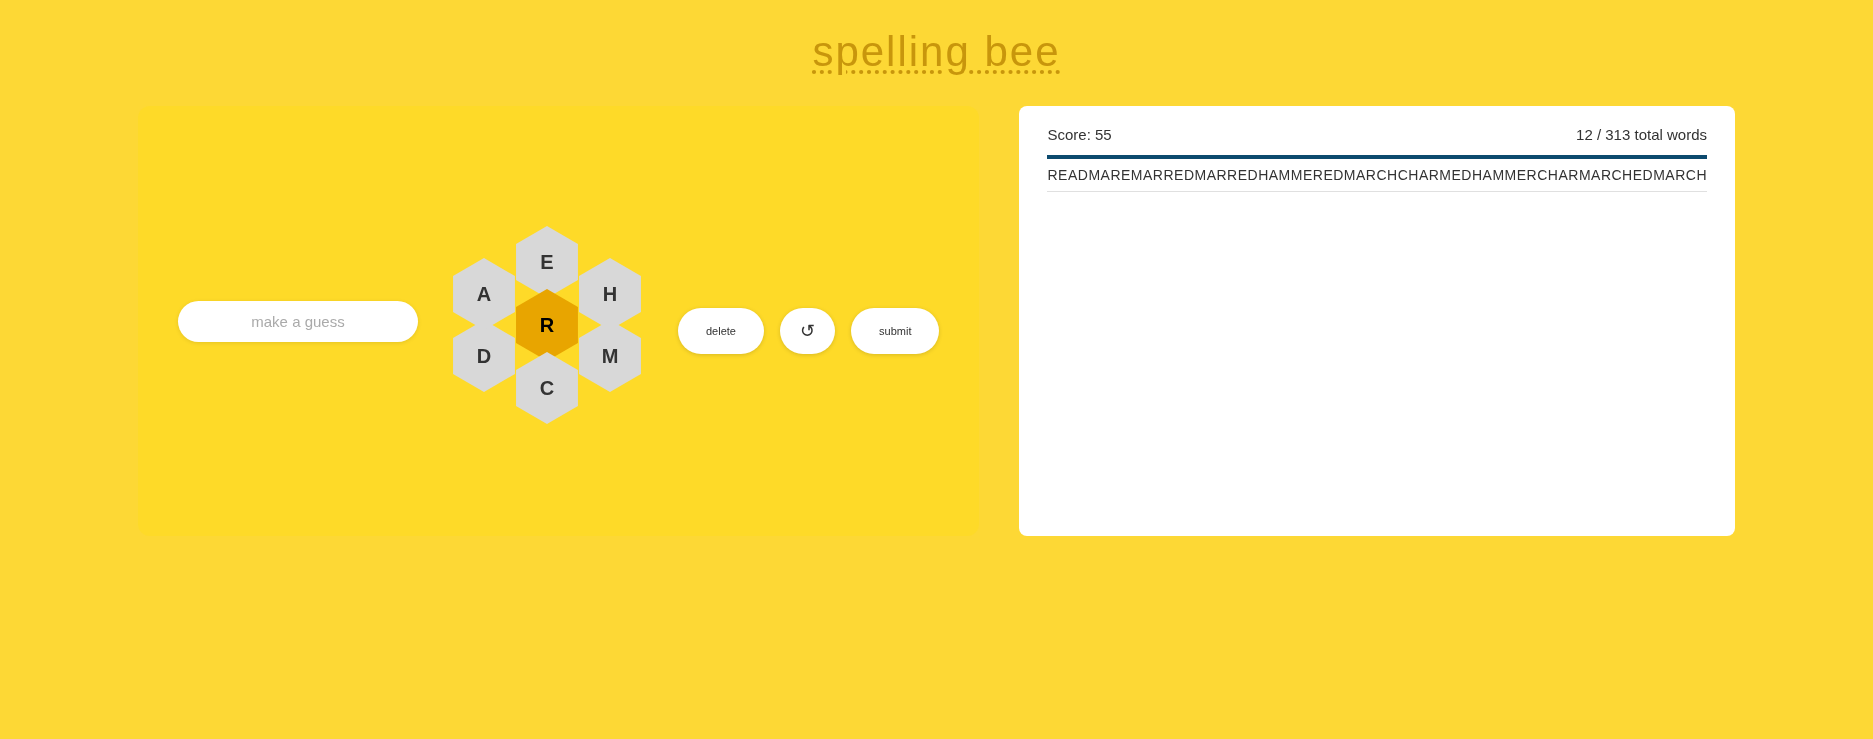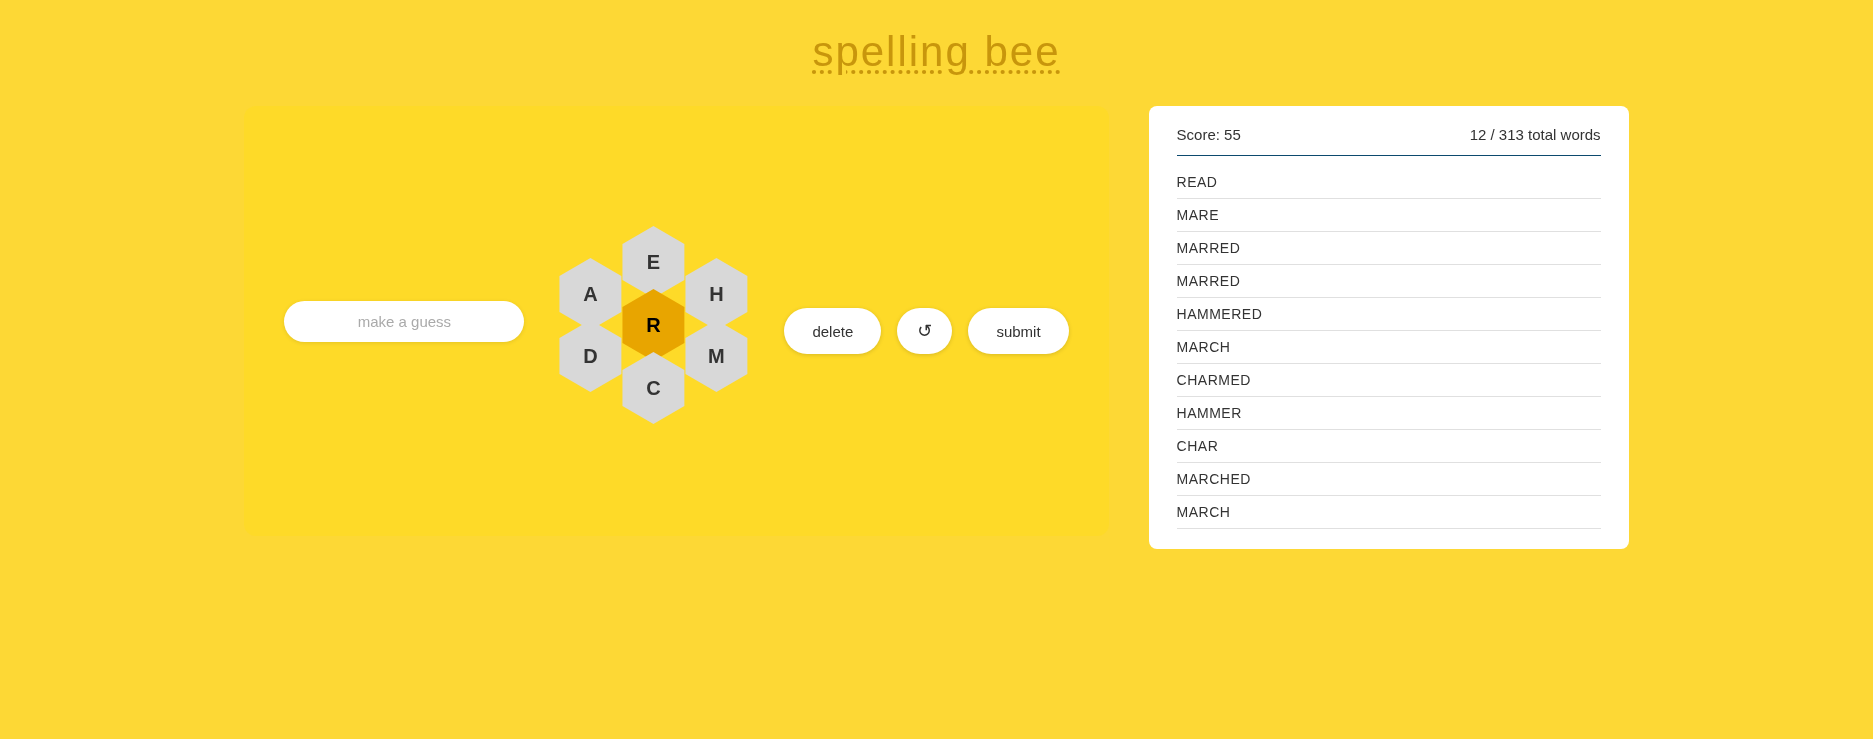--- a/index.html
+++ b/index.html
@@ -105,21 +105,21 @@
       display: flex;
       gap: 16px;
       margin-top: 20px;
     }
 
     .btn {
       background: white;
       border: none;
       border-radius: 30px;
       padding: 12px 28px;
-      font-size: 15px;
+      font-size: 11px;
       color: #333;
       cursor: pointer;
       box-shadow: 0 1px 4px rgba(0,0,0,0.15);
     }
 
     .btn-shuffle {
       padding: 12px 20px;
       font-size: 18px;
     }
 
@@ -132,29 +132,28 @@
       min-height: 430px;
       display: flex;
       flex-direction: column;
     }
 
     .results-header {
       display: flex;
       justify-content: space-between;
       align-items: center;
       padding-bottom: 12px;
-      border-bottom: 1px solid #0c4a6e;
+      border-bottom: 4px solid #0c4a6e;
       font-size: 15px;
       color: #333;
     }
 
     .words-list {
-      margin-top: 10px;
-      display: flex;
-      flex-direction: column;
+      margin-top: 0;
+      display: flex;
     }
 
     .word-item {
       padding: 8px 0;
       border-bottom: 1px solid #e0e0e0;
       font-size: 14px;
       color: #333;
       letter-spacing: 0.5px;
     }
   </style>

